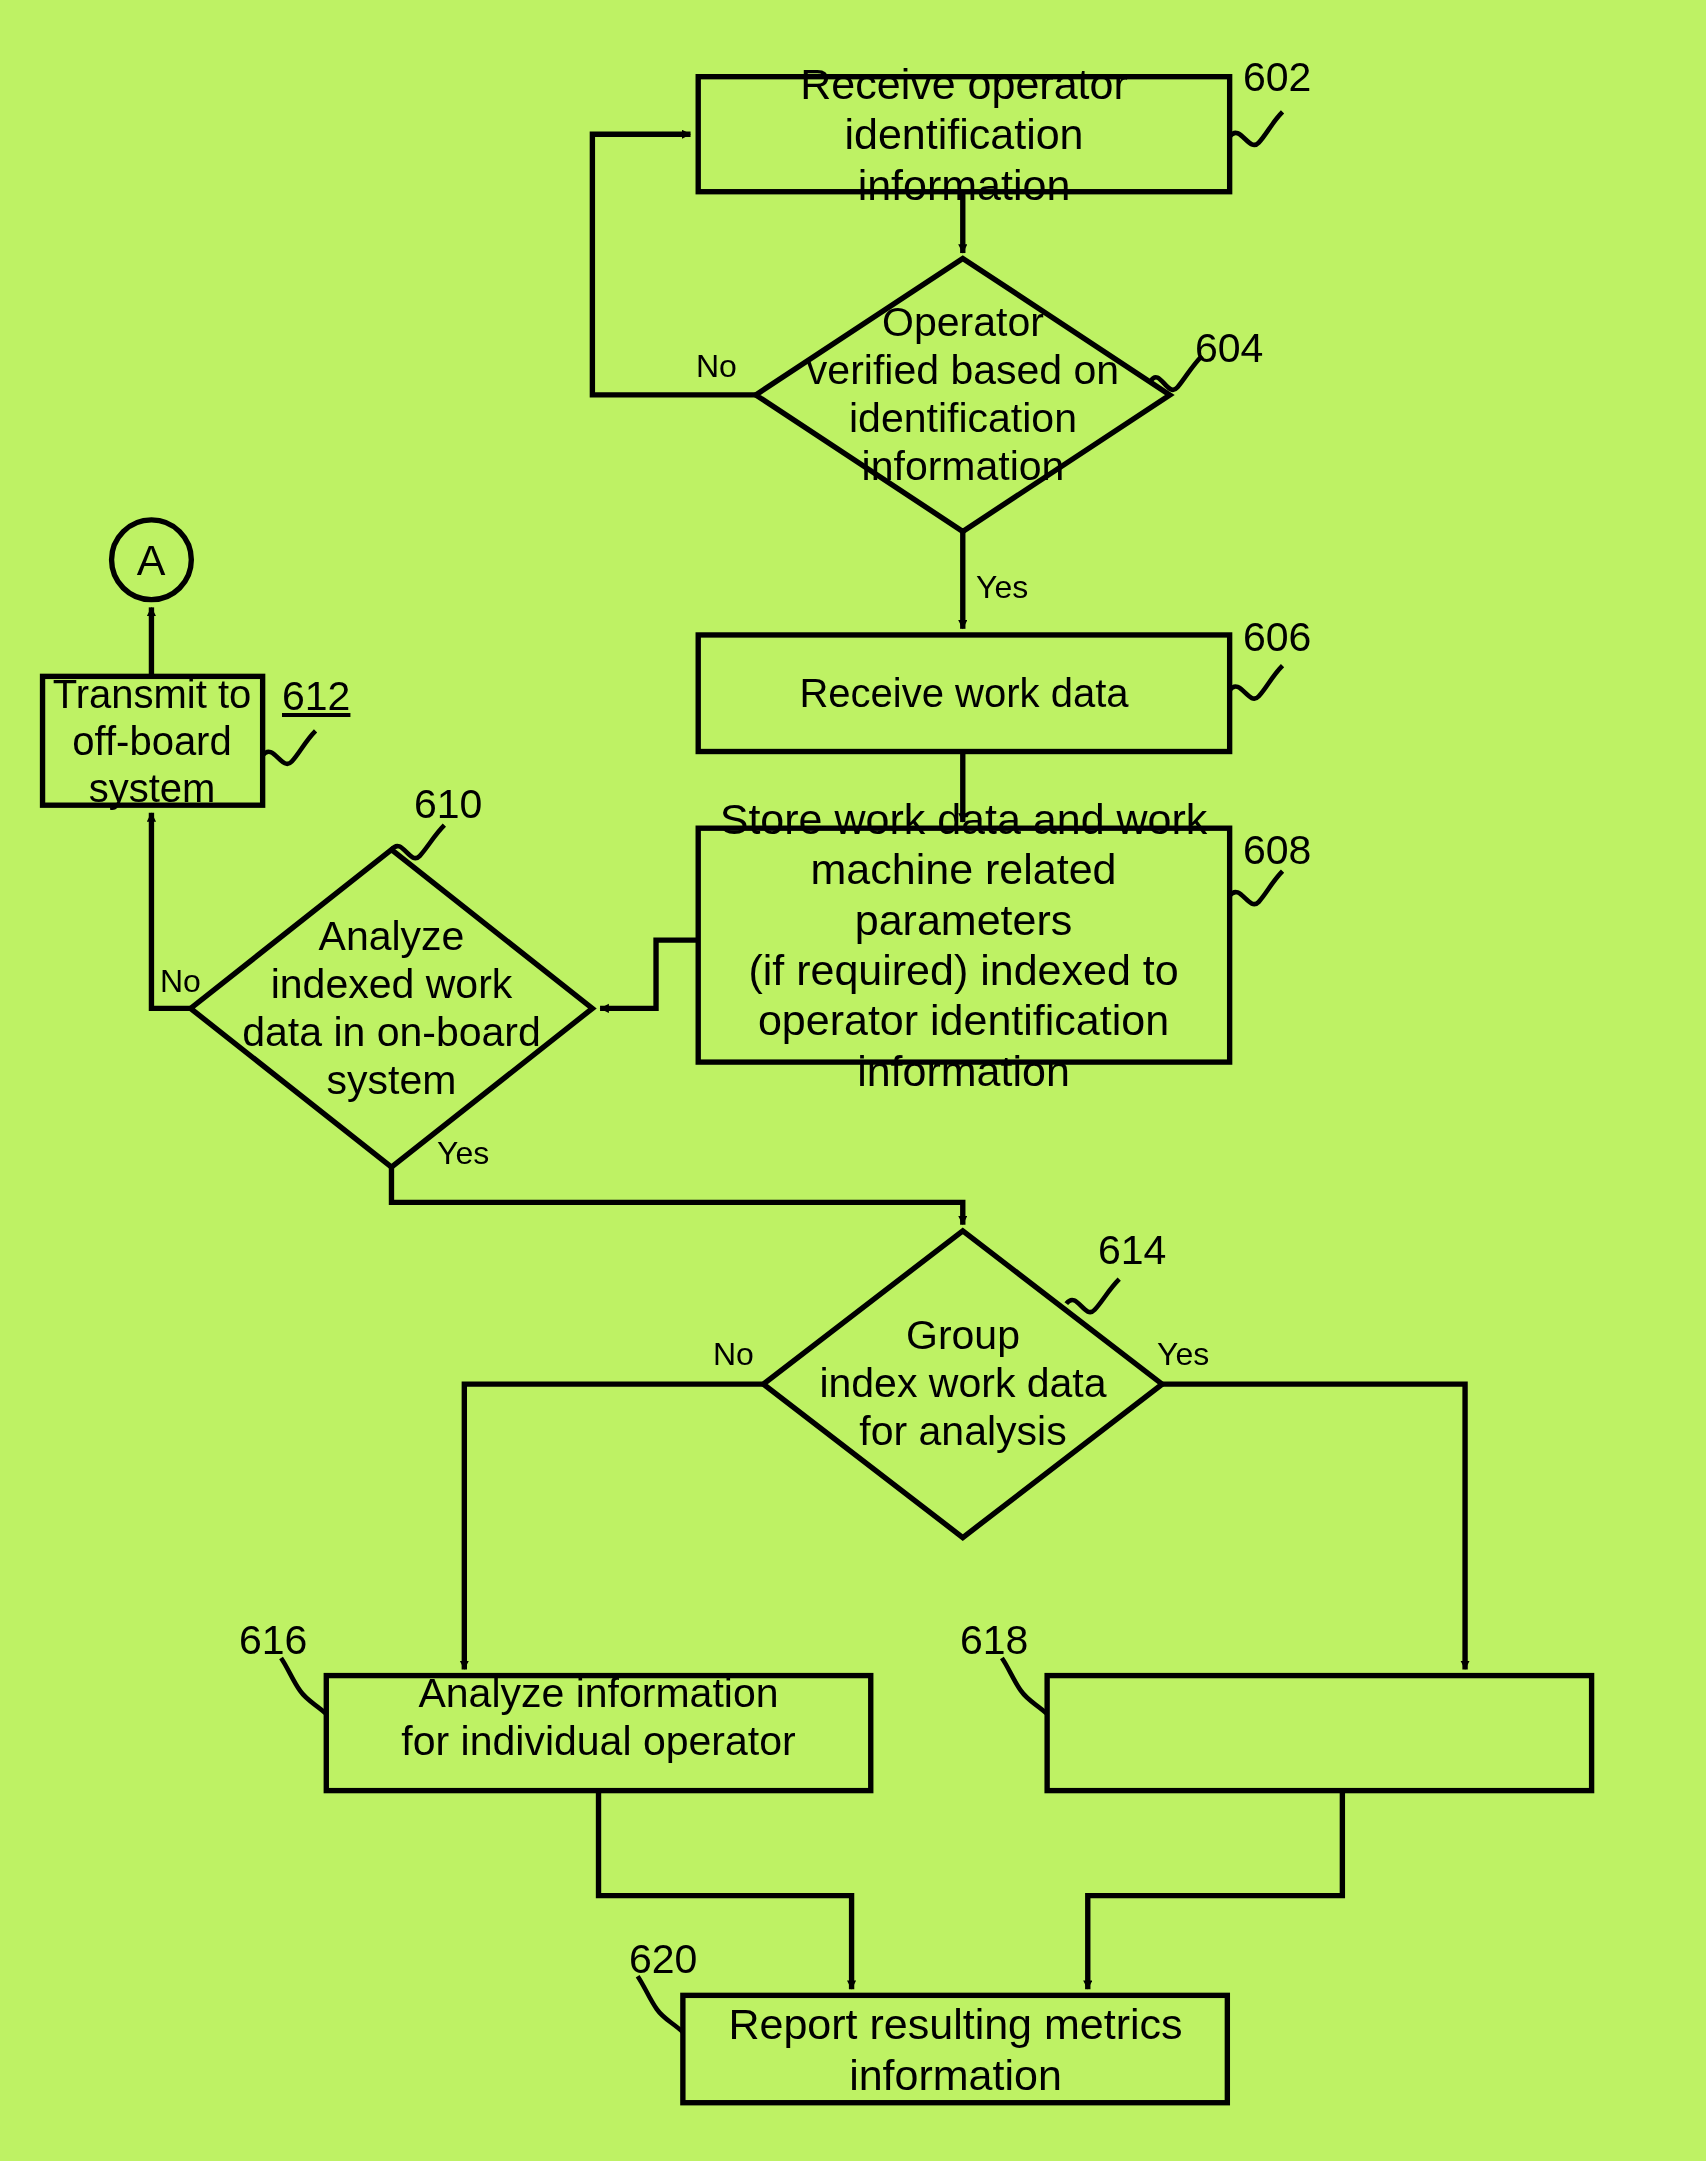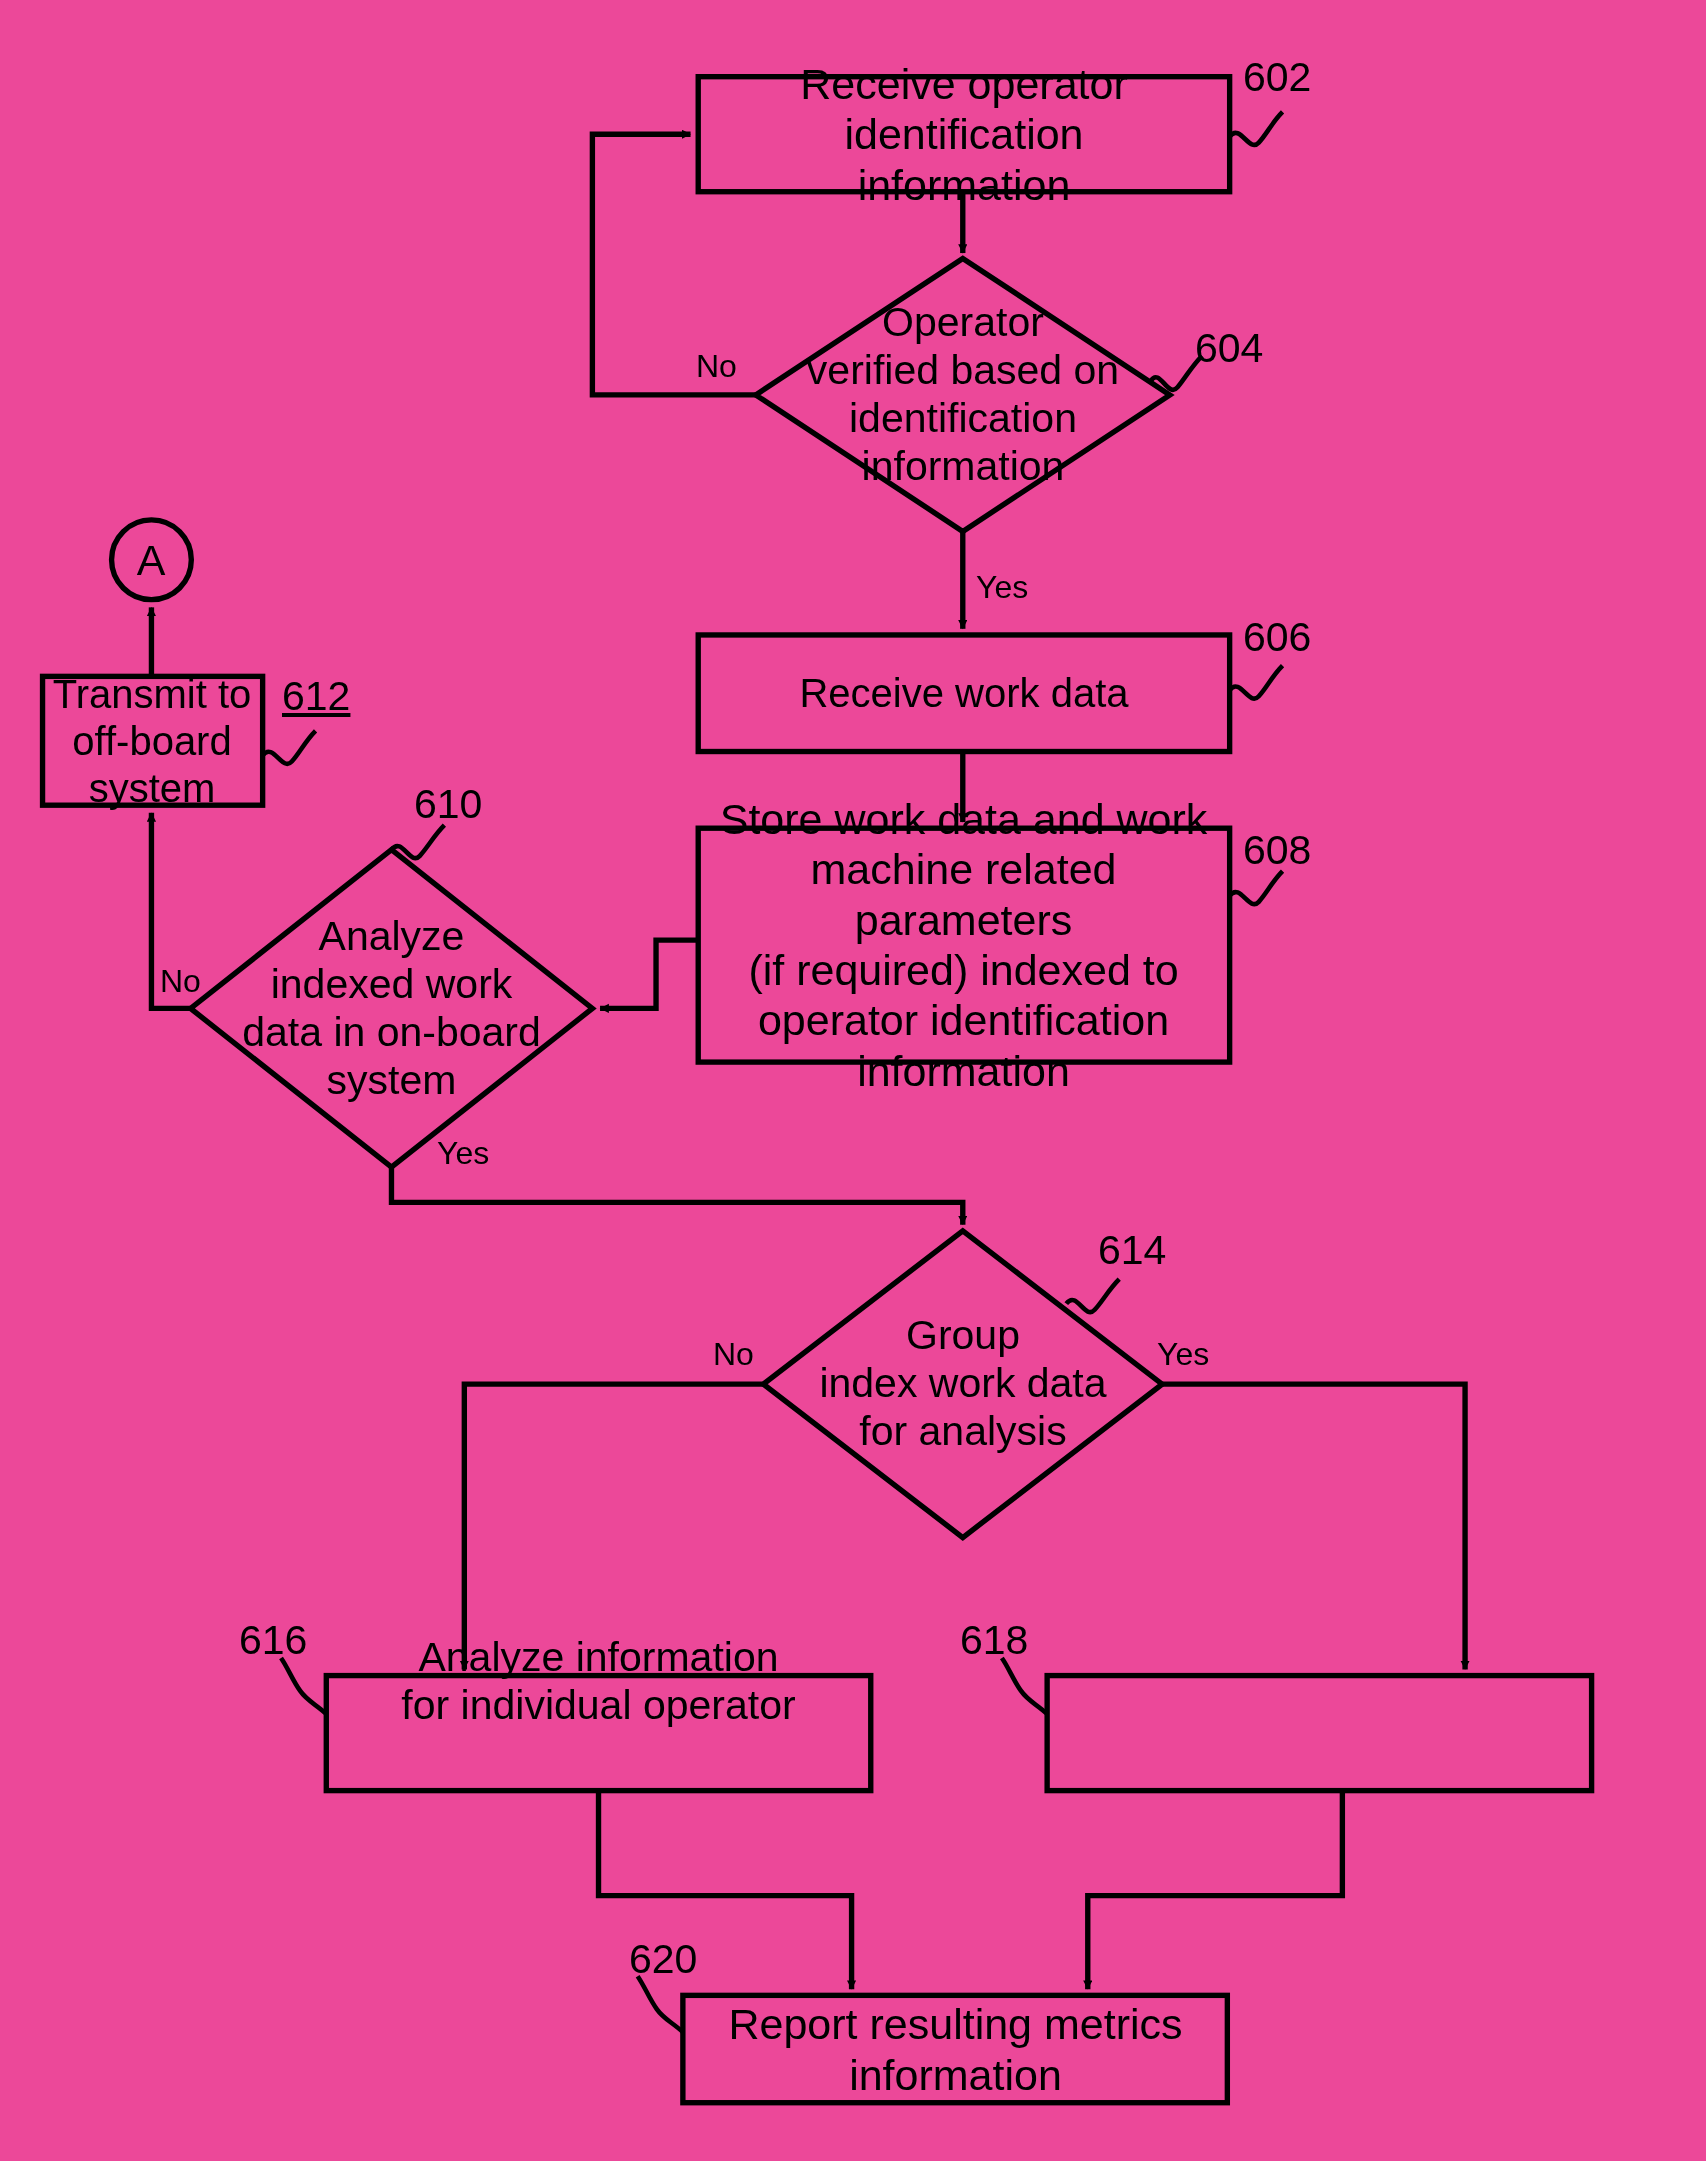--- a/index.html
+++ b/index.html
@@ -1,18 +1,18 @@
 <!DOCTYPE html>
 <html style="font-size:12.3px"><head>
 <meta charset="utf-8">
 <title>Flowchart</title>
 <style>
   html,body{margin:0;padding:0;background:#ffffff;}
   body{font-family:"Liberation Sans", sans-serif;}
-  #stage{position:relative;width:1707px;height:2161px;background:#ec4899;overflow:hidden;}
+  #stage{position:relative;width:1707px;height:2161px;background:#bef264;overflow:hidden;}
   #svg{position:absolute;left:0;top:0;width:1707px;height:2161px;}
   .nodetext{
     position:absolute;
     display:flex;
     align-items:center;
     justify-content:center;
     text-align:center;
     color:#000;
     line-height:1.17;
     pointer-events:none;
@@ -116,21 +116,21 @@
 system</div>
 
   <div class="nodetext" style="left:42px;top:677px;width:220px;height:129px;font-size:40px;">Transmit to
 off-board
 system</div>
 
   <div class="nodetext" style="left:798px;top:1282px;width:330px;height:204px;font-size:41px;">Group
 index work data
 for analysis</div>
 
-  <div class="nodetext" style="left:326px;top:1624px;width:545px;height:115px;font-size:41px;">Analyze information
+  <div class="nodetext" style="left:326px;top:1660px;width:545px;height:115px;font-size:41px;">Analyze information
 for individual operator</div>
 
 
   <div class="nodetext" style="left:683px;top:1996px;width:545px;height:107px;font-size:43px;">Report resulting metrics
 information</div>
 
   <div class="nodetext" style="left:111px;top:520px;width:80px;height:80px;font-size:43px;">A</div>
 
   <div class="reftext" style="left:1243px;top:54px;">602</div>
   <div class="reftext" style="left:1195px;top:325px;">604</div>

